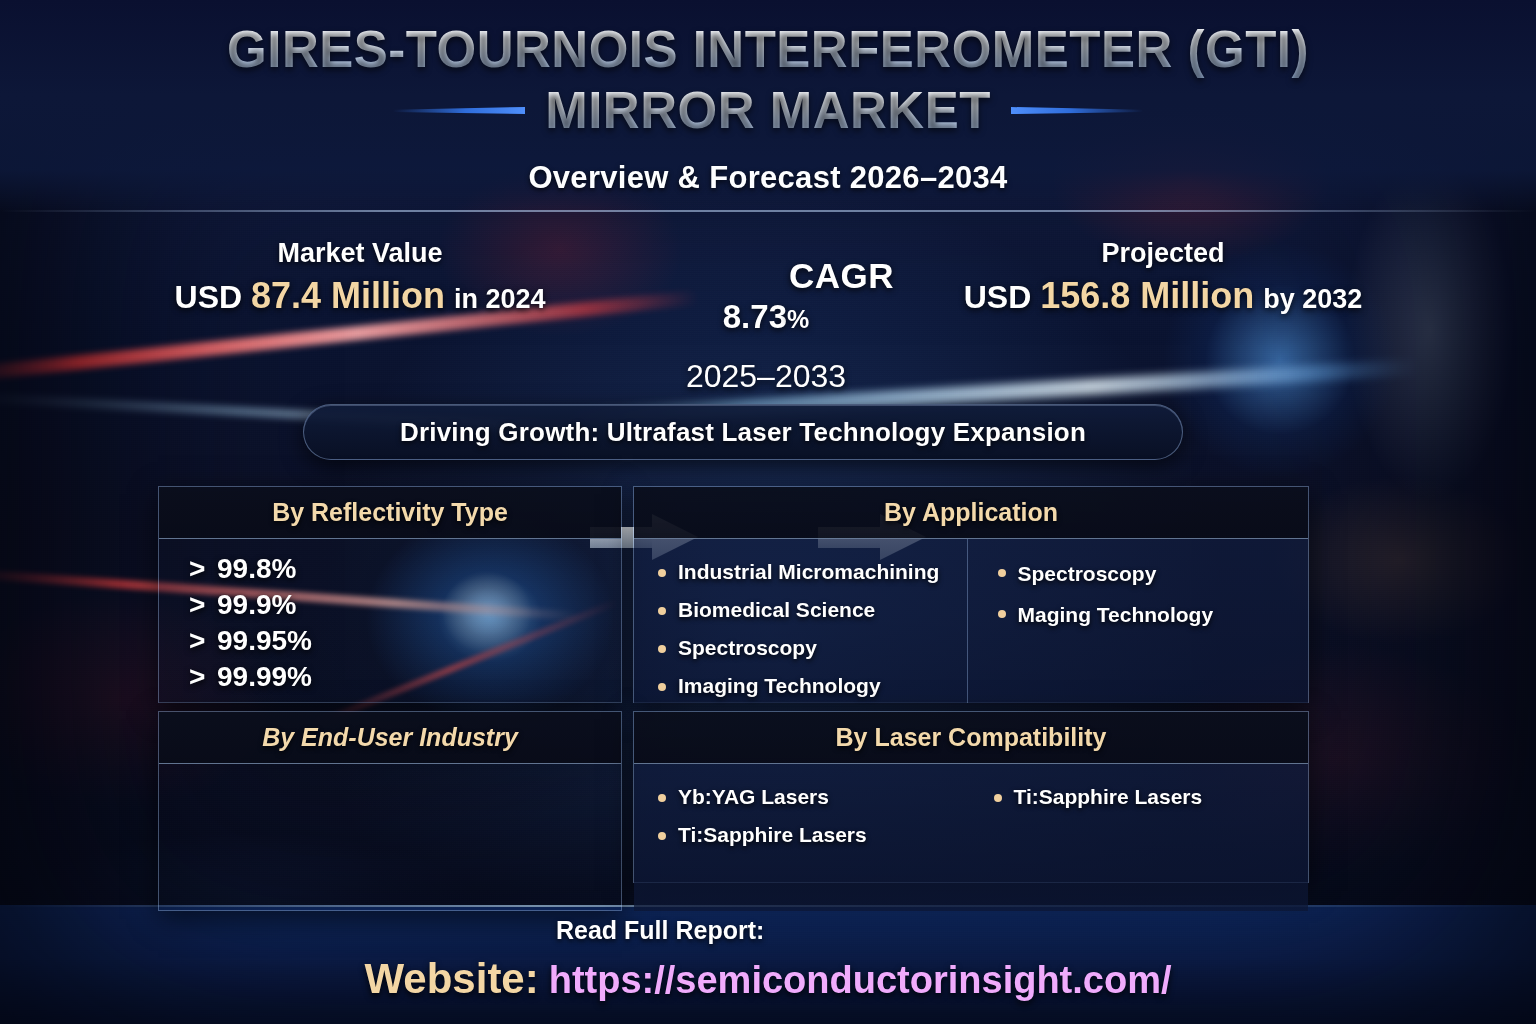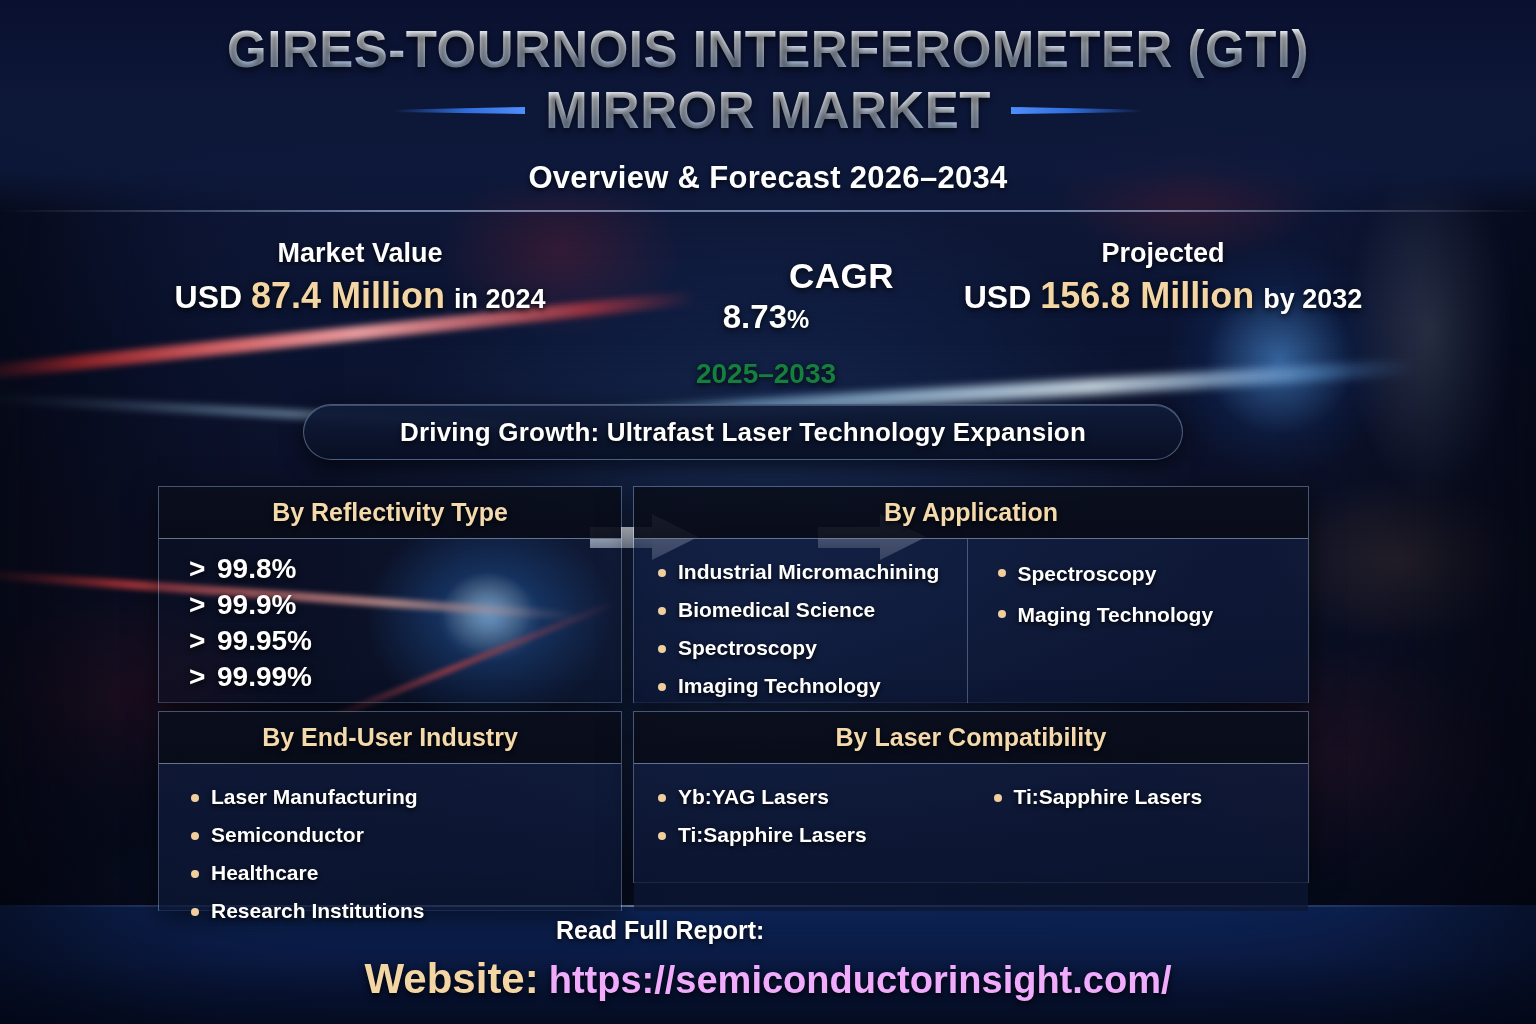--- a/index.html
+++ b/index.html
@@ -82,21 +82,21 @@
   .stat .val{font-size:32px;font-weight:bold;color:#ffffff;margin-top:6px;white-space:nowrap;
     text-shadow:0 2px 6px rgba(0,0,0,.85);}
   .stat .val .gold{color:#f3d6a4;font-size:36px;}
   .stat .val .sm{font-size:27px;}
   .stat-left{left:140px;top:6px;width:440px;}
   .stat-right{right:138px;top:6px;width:470px;}
   .stat-mid{left:638px;top:24px;width:256px;}
   .stat-mid .cagr{font-size:35px;font-weight:bold;color:#ffffff;text-shadow:0 2px 6px rgba(0,0,0,.85);letter-spacing:.5px;text-align:right;}
   .stat-mid .pct{font-size:33px;font-weight:bold;color:#ffffff;margin-top:2px;text-shadow:0 2px 6px rgba(0,0,0,.85);}
   .stat-mid .pct .u{font-size:25px;}
-  .stat-mid .years{font-size:28px;font-weight:bold;color:#15803d;margin-top:22px;text-shadow:0 2px 6px rgba(0,0,0,.85);}
+  .stat-mid .years{font-size:32px;font-weight:normal;color:#ffffff;margin-top:22px;text-shadow:0 2px 6px rgba(0,0,0,.85);}
   .arrow{position:absolute;top:282px;width:108px;height:46px;}
   .arrow .shaft{position:absolute;left:0;top:13px;width:70px;height:21px;
     background:linear-gradient(180deg,#e9eef6 0%,#c3cedd 50%,#97a6bb 100%);}
   .arrow .head{position:absolute;left:62px;top:0;width:46px;height:46px;
     background:linear-gradient(180deg,#e9eef6 0%,#c3cedd 50%,#97a6bb 100%);
     clip-path:polygon(0 0,100% 50%,0 100%);}
   .arrow-1{left:590px;}
   .arrow-2{left:818px;}
 
   
@@ -120,21 +120,21 @@
   .c-reflect .card-bd{height:164px;background:linear-gradient(180deg, rgba(10,18,40,.26) 0%, rgba(10,18,40,.30) 100%);padding:12px 0 0 30px;}
   .rlist .ritem{font-size:28px;font-weight:bold;color:#ffffff;line-height:36px;text-shadow:0 2px 6px rgba(0,0,0,.95);}
   .rlist .ritem .gt{display:inline-block;width:28px;font-weight:bold;}
 
   .c-app{left:633px;top:486px;width:676px;height:217px;}
   .c-app .card-bd{height:164px;display:flex;}
   .c-app .col{padding:14px 0 0 22px;}
   .c-app .col.left{width:333px;}
   .c-app .col.right{width:342px;border-left:1px solid rgba(150,180,225,.40);padding-left:28px;}
 
-  .c-end{left:158px;top:711px;width:464px;height:200px;}
+  .c-end{left:158px;top:711px;width:464px;height:200px;font-style:italic;}
   .c-end .card-bd{height:147px;padding:14px 0 0 30px;}
 
   .c-laser{left:633px;top:711px;width:676px;height:172px;}
   .c-laser .card-bd{height:147px;display:flex;}
   .c-laser .col{padding:14px 0 0 22px;}
   .c-laser .col.left{width:330px;}
   .c-laser .col.right{width:345px;padding-left:28px;}
 
   ul.blist{list-style:none;}
   ul.blist li{position:relative;padding-left:22px;font-size:21px;font-weight:bold;color:#ffffff;
@@ -253,28 +253,20 @@
           <li>Maging Technology</li>
         </ul>
       </div>
     </div>
   </div>
 
   <div class="card c-end">
     <div class="card-hd">
       <span>By End-User Industry</span>
     </div>
-    <div class="card-bd">
-      <ul class="blist">
-        <li>Laser Manufacturing</li>
-        <li>Semiconductor</li>
-        <li>Healthcare</li>
-        <li>Research Institutions</li>
-      </ul>
-    </div>
   </div>
 
   <div class="card c-laser">
     <div class="card-hd">
       <span>By Laser Compatibility</span>
     </div>
     <div class="card-bd">
       <div class="col left">
         <ul class="blist">
           <li>Yb:YAG Lasers</li>

